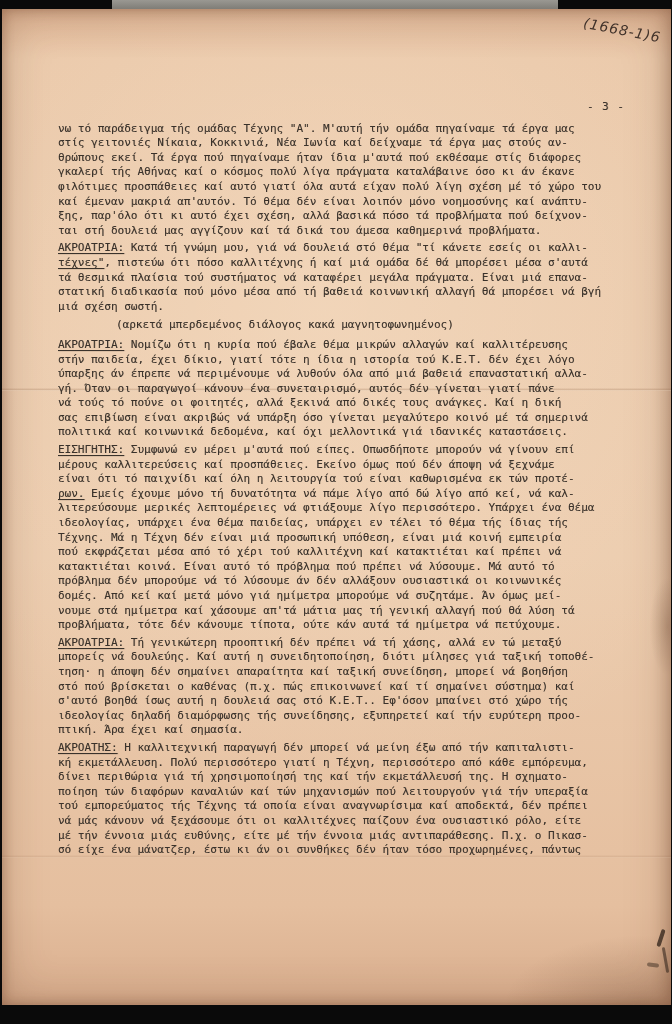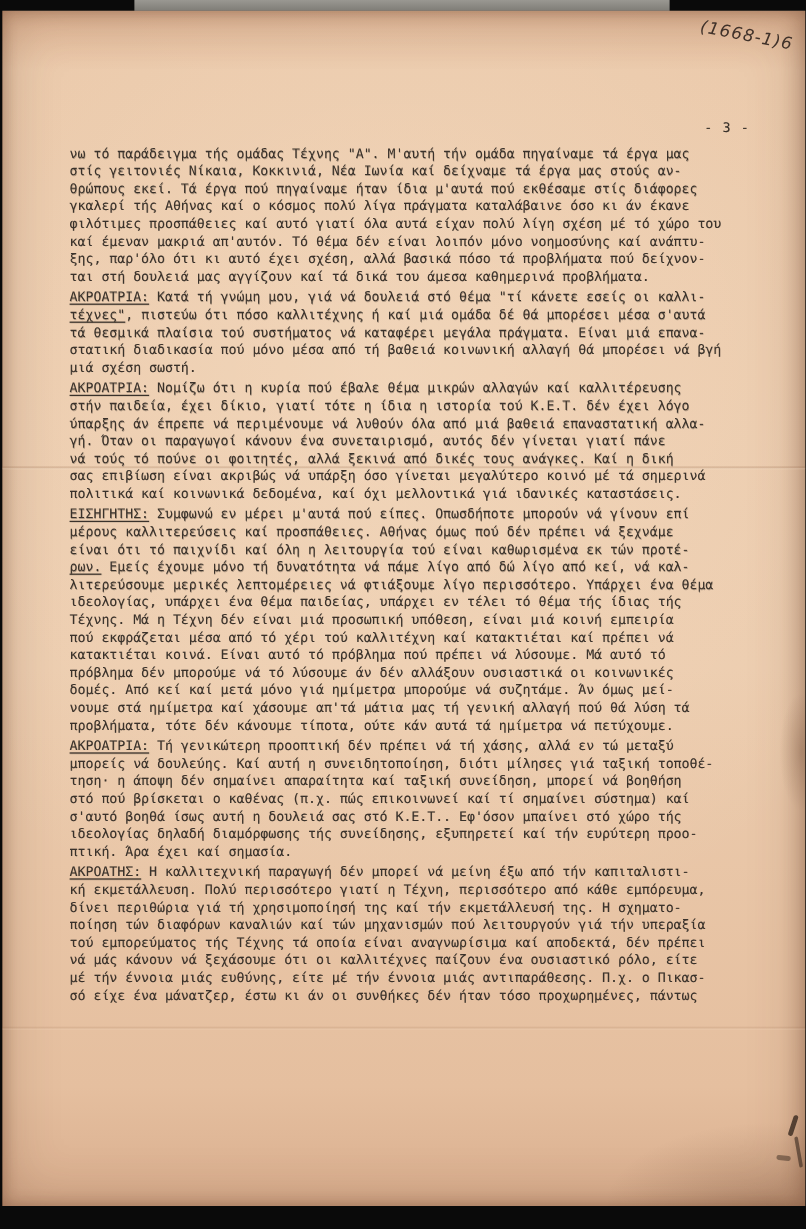--- a/index.html
+++ b/index.html
@@ -100,29 +100,30 @@
 γκαλερί τής Αθήνας καί ο κόσμος πολύ λίγα πράγματα καταλάβαινε όσο κι άν έκανε
 φιλότιμες προσπάθειες καί αυτό γιατί όλα αυτά είχαν πολύ λίγη σχέση μέ τό χώρο του
 καί έμεναν μακριά απ'αυτόν. Τό θέμα δέν είναι λοιπόν μόνο νοημοσύνης καί ανάπτυ-
 ξης, παρ'όλο ότι κι αυτό έχει σχέση, αλλά βασικά πόσο τά προβλήματα πού δείχνον-
 ται στή δουλειά μας αγγίζουν καί τά δικά του άμεσα καθημερινά προβλήματα.</span><span class="und"></span><span></span></p>
       <p class="para"><span class="spk">ΑΚΡΟΑΤΡΙΑ:</span><span> Κατά τή γνώμη μου, γιά νά δουλειά στό θέμα "τί κάνετε εσείς οι καλλι-
 </span><span class="und">τέχνες"</span><span>, πιστεύω ότι πόσο καλλιτέχνης ή καί μιά ομάδα δέ θά μπορέσει μέσα σ'αυτά
 τά θεσμικά πλαίσια τού συστήματος νά καταφέρει μεγάλα πράγματα. Είναι μιά επανα-
 στατική διαδικασία πού μόνο μέσα από τή βαθειά κοινωνική αλλαγή θά μπορέσει νά βγή
 μιά σχέση σωστή.</span></p>
+      <p class="para note"><span class="spk"></span><span>(αρκετά μπερδεμένος διάλογος κακά μαγνητοφωνημένος)</span><span class="und"></span><span></span></p>
       <p class="para"><span class="spk">ΑΚΡΟΑΤΡΙΑ:</span><span> Νομίζω ότι η κυρία πού έβαλε θέμα μικρών αλλαγών καί καλλιτέρευσης
 στήν παιδεία, έχει δίκιο, γιατί τότε η ίδια η ιστορία τού Κ.Ε.Τ. δέν έχει λόγο
 ύπαρξης άν έπρεπε νά περιμένουμε νά λυθούν όλα από μιά βαθειά επαναστατική αλλα-
 γή. Όταν οι παραγωγοί κάνουν ένα συνεταιρισμό, αυτός δέν γίνεται γιατί πάνε
 νά τούς τό πούνε οι φοιτητές, αλλά ξεκινά από δικές τους ανάγκες. Καί η δική
 σας επιβίωση είναι ακριβώς νά υπάρξη όσο γίνεται μεγαλύτερο κοινό μέ τά σημερινά
 πολιτικά καί κοινωνικά δεδομένα, καί όχι μελλοντικά γιά ιδανικές καταστάσεις.</span><span class="und"></span><span></span></p>
       <p class="para"><span class="spk">ΕΙΣΗΓΗΤΗΣ:</span><span> Συμφωνώ εν μέρει μ'αυτά πού είπες. Οπωσδήποτε μπορούν νά γίνουν επί
-μέρους καλλιτερεύσεις καί προσπάθειες. Αθήνας όμως πού δέν πρέπει νά ξεχνάμε
+μέρους καλλιτερεύσεις καί προσπάθειες. Εκείνο όμως πού δέν άποψη νά ξεχνάμε
 είναι ότι τό παιχνίδι καί όλη η λειτουργία τού είναι καθωρισμένα εκ τών προτέ-
 </span><span class="und">ρων.</span><span> Εμείς έχουμε μόνο τή δυνατότητα νά πάμε λίγο από δώ λίγο από κεί, νά καλ-
 λιτερεύσουμε μερικές λεπτομέρειες νά φτιάξουμε λίγο περισσότερο. Υπάρχει ένα θέμα
 ιδεολογίας, υπάρχει ένα θέμα παιδείας, υπάρχει εν τέλει τό θέμα τής ίδιας τής
 Τέχνης. Μά η Τέχνη δέν είναι μιά προσωπική υπόθεση, είναι μιά κοινή εμπειρία
 πού εκφράζεται μέσα από τό χέρι τού καλλιτέχνη καί κατακτιέται καί πρέπει νά
 κατακτιέται κοινά. Είναι αυτό τό πρόβλημα πού πρέπει νά λύσουμε. Μά αυτό τό
 πρόβλημα δέν μπορούμε νά τό λύσουμε άν δέν αλλάξουν ουσιαστικά οι κοινωνικές
 δομές. Από κεί καί μετά μόνο γιά ημίμετρα μπορούμε νά συζητάμε. Άν όμως μεί-
 νουμε στά ημίμετρα καί χάσουμε απ'τά μάτια μας τή γενική αλλαγή πού θά λύση τά

